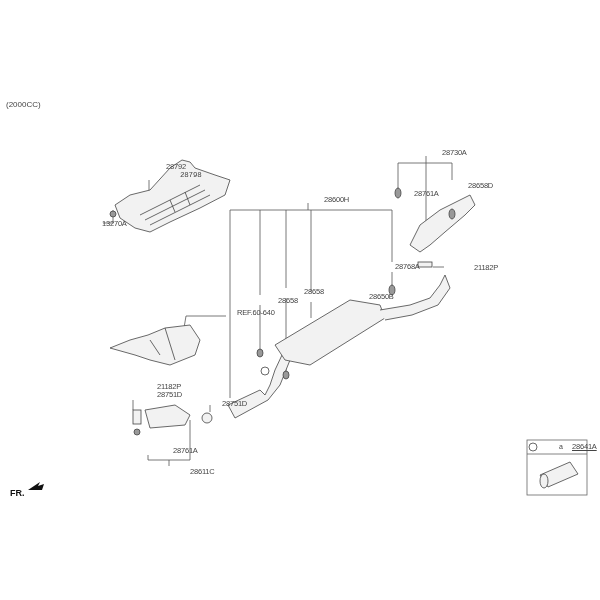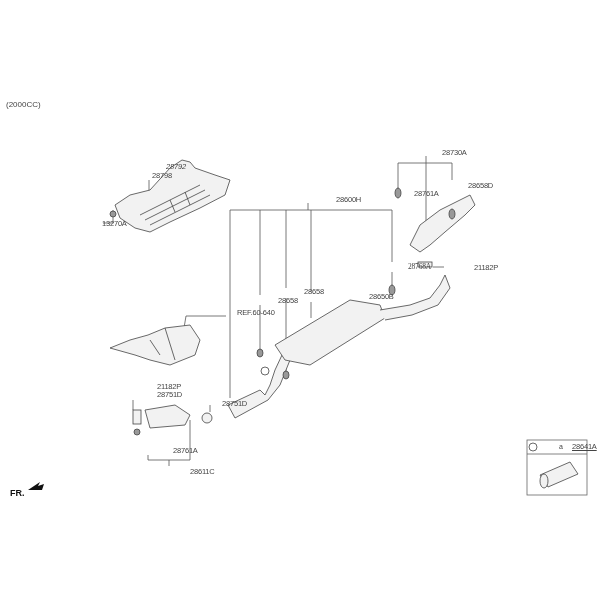--- a/index.html
+++ b/index.html
@@ -97,29 +97,29 @@
 
     <g stroke="#444" stroke-width="0.8" fill="#f2f2f2">
       <path d="M540 475 L570 462 L578 474 L548 487 Z"></path>
       <ellipse cx="544" cy="481" rx="4" ry="7"></ellipse>
       <circle cx="533" cy="447" r="4" fill="#fff"></circle>
     </g>
 
     <path d="M28 490 L40 482 L38 486 L44 484 L42 490 L36 490 Z" fill="#111"></path>
   </svg>
 
-  <div class="lbl" style="left:138px;top:163px;font-style:italic;">28792</div>
-  <div class="lbl" style="left:124px;top:172px;">28798</div>
+  <div class="lbl" style="left:138px;top:163px;">28792</div>
+  <div class="lbl" style="left:152px;top:172px;font-family:Liberation Mono, monospace;">28798</div>
   <div class="lbl" style="left:74px;top:220px;">13270A</div>
 
-  <div class="lbl" style="left:308px;top:196px;">28600H</div>
+  <div class="lbl" style="left:296px;top:196px;">28600H</div>
   <div class="lbl" style="left:250px;top:297px;">28658</div>
   <div class="lbl" style="left:276px;top:288px;">28658</div>
   <div class="lbl" style="left:302px;top:293px;padding-left:39px;">28650B</div>
-  <div class="lbl" style="left:380px;top:263px;font-family:Liberation Serif, serif;">28768A</div>
+  <div class="lbl" style="left:367px;top:263px;">28768A</div>
 
   <div class="lbl" style="left:414px;top:149px;">28730A</div>
   <div class="lbl" style="left:386px;top:190px;">28761A</div>
   <div class="lbl" style="left:440px;top:182px;">28658D</div>
   <div class="lbl" style="left:446px;top:264px;">21182P</div>
 
   <div class="lbl" style="left:187px;top:309px;padding-left:22px;">REF.60-640</div>
 
   <div class="lbl" style="left:129px;top:383px;">21182P</div>
   <div class="lbl" style="left:129px;top:391px;">28751D</div>

